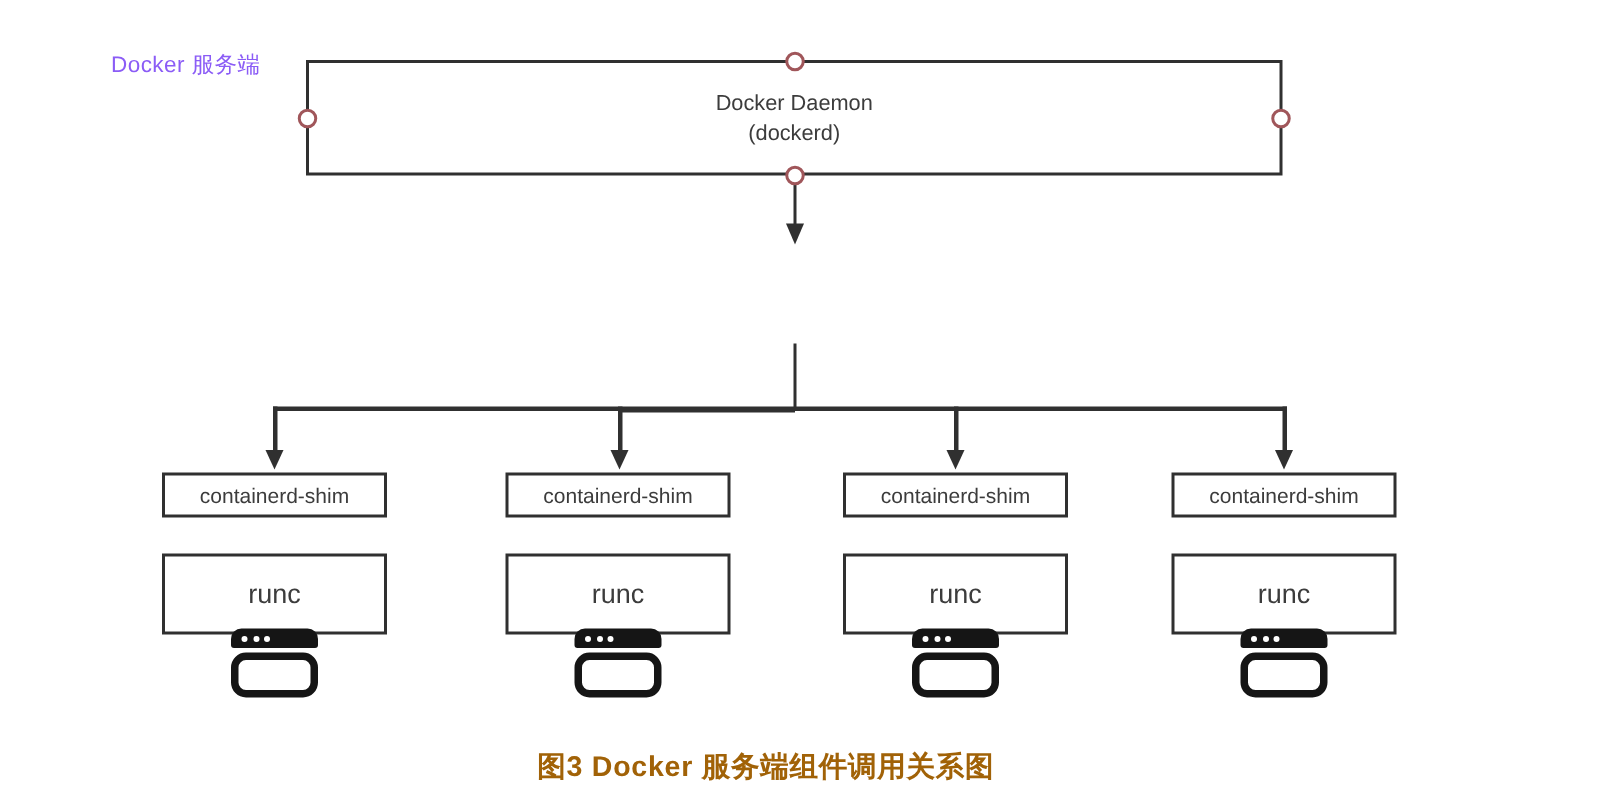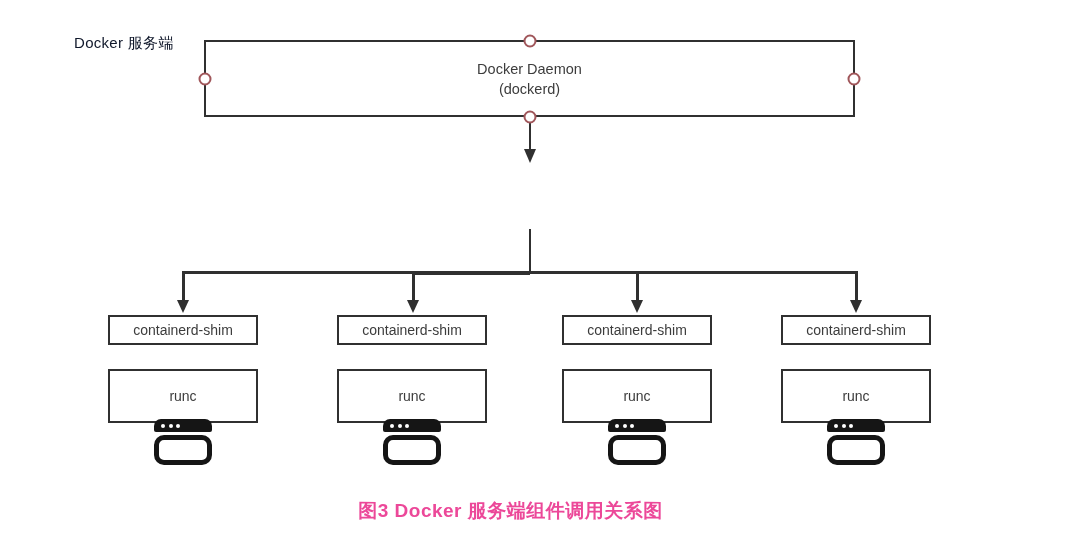--- a/index.html
+++ b/index.html
@@ -8,41 +8,41 @@
     width: 1066px;
     height: 539px;
     background: #ffffff;
     font-family: "Liberation Sans", "DejaVu Sans", sans-serif;
     overflow: hidden;
   }
   .side-label {
     position: absolute;
     left: 74px; top: 34px;
     font-size: 15px;
-    color: #0f172a;
+    color: #8b5cf6;
     letter-spacing: 0.3px;
   }
   .node {
     position: absolute;
     box-sizing: border-box;
     border: 2.5px solid #303030;
     background: #ffffff;
     display: flex;
     flex-direction: column;
     align-items: center;
     justify-content: center;
     color: #3c3c3c;
     font-size: 14.5px;
     text-align: center;
     line-height: 20px;
   }
   .daemon-box { left: 204px; top: 40px; width: 651px; height: 77px; }
   .containerd-box { left: 205px; top: 166px; width: 650px; height: 63px; }
   .shim-box { top: 315px; width: 150px; height: 30px; font-size: 14px; }
-  .runc-box { top: 369px; width: 150px; height: 54px; font-size: 14px; }
+  .runc-box { top: 369px; width: 150px; height: 54px; font-size: 18px; }
 
   .handle {
     position: absolute;
     width: 9px; height: 9px;
     border: 2px solid #a0565a;
     border-radius: 50%;
     background: #fff;
     transform: translate(-50%, -50%);
     z-index: 4;
   }
@@ -91,21 +91,21 @@
     background: #ffffff;
     box-sizing: border-box;
   }
   .caption {
     position: absolute;
     left: 0; top: 498px;
     width: 1021px;
     text-align: center;
     font-size: 19px;
     font-weight: bold;
-    color: #ec4899;
+    color: #a16207;
     letter-spacing: 0.5px;
   }
 </style>
 </head>
 <body>
 
 <div class="canvas">
 
   <div class="side-label">Docker 服务端</div>
 

